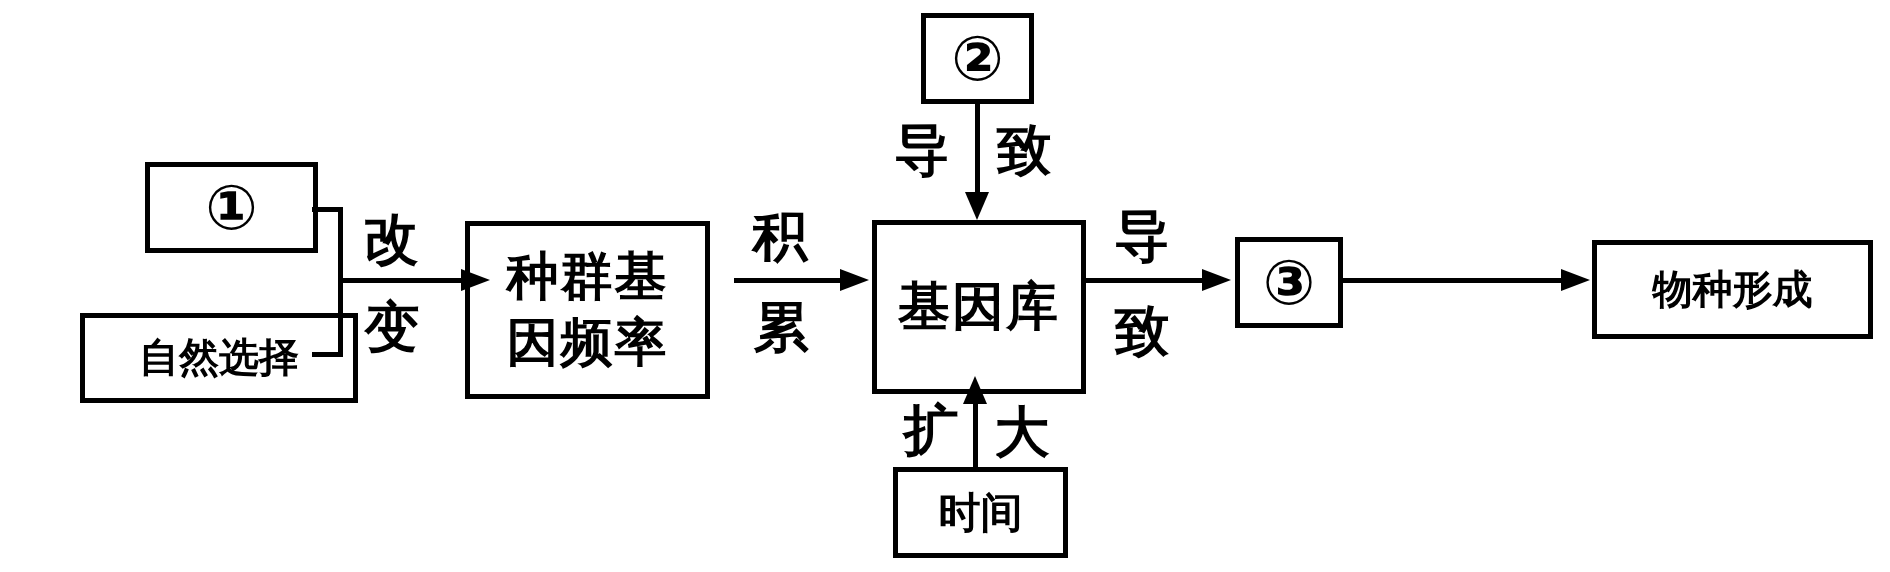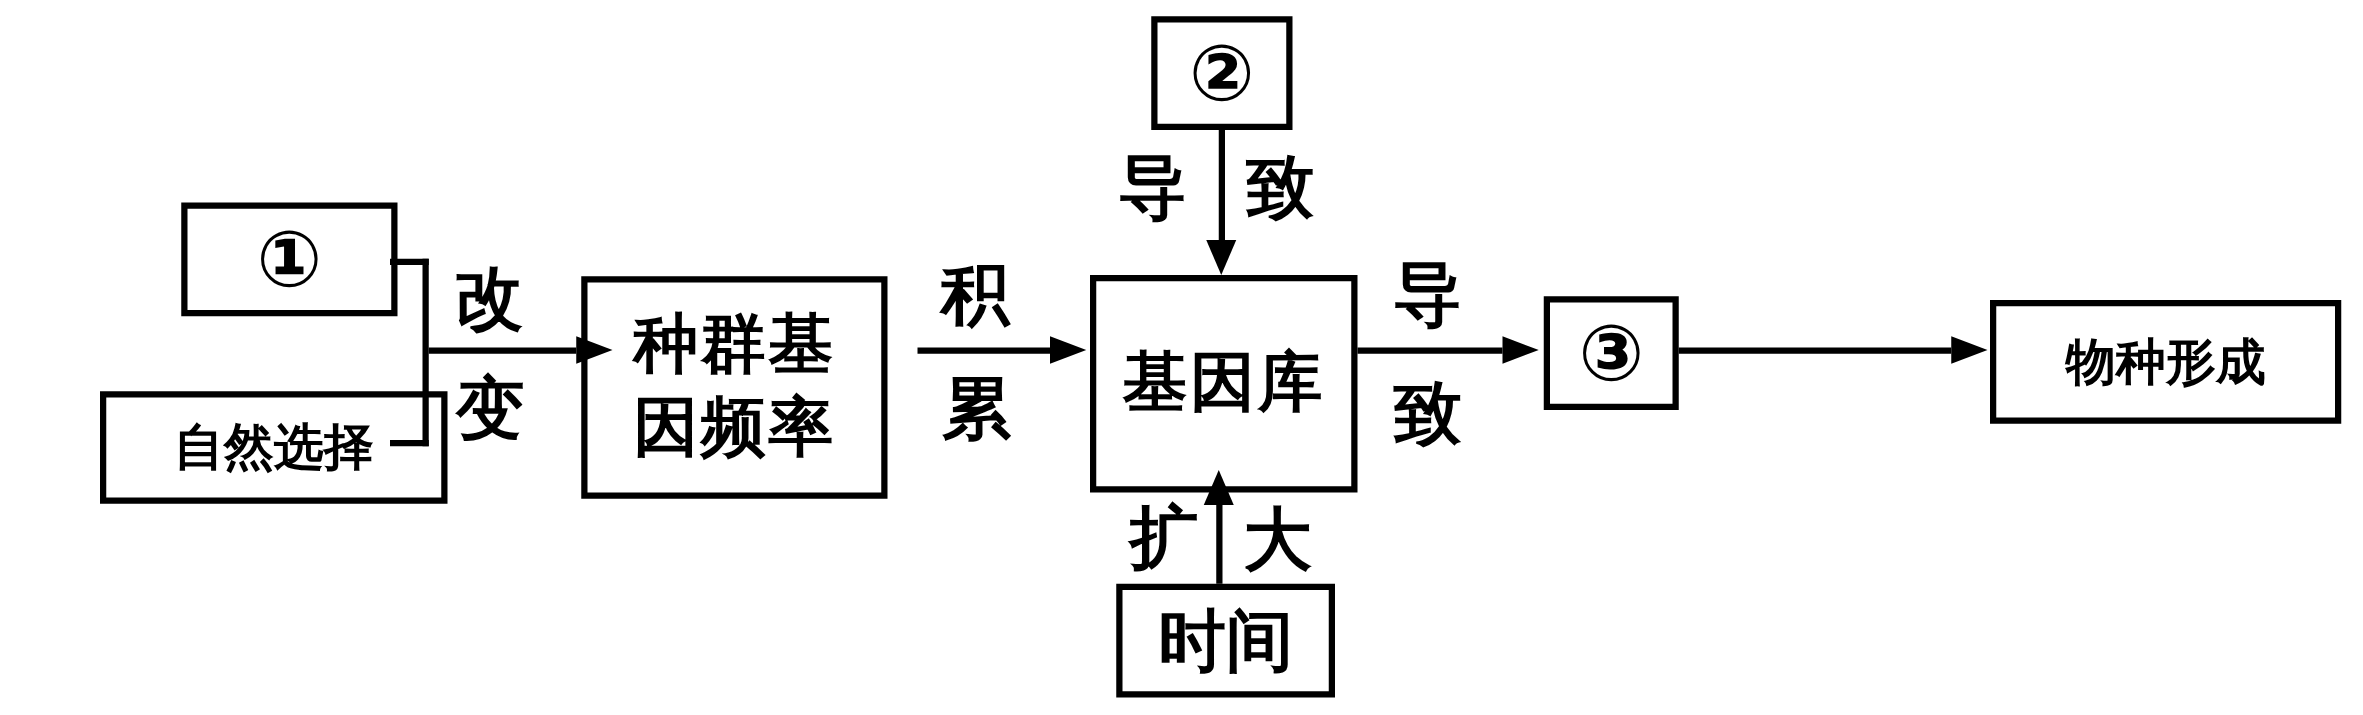--- a/index.html
+++ b/index.html
@@ -79,21 +79,21 @@
   </div>
 
   <div class="box" style="left:921px; top:13px; width:113px; height:91px;">
     <span class="circled">②</span>
   </div>
 
   <div class="box double" style="left:872px; top:220px; width:214px; height:174px;gap:27px;">
     <span>基因库</span>
   </div>
 
-  <div class="box single" style="left:893px; top:467px; width:175px; height:91px; font-size:54px;">
+  <div class="box single" style="left:893px; top:467px; width:175px; height:91px; font-size:42px;">
     <span>时间</span>
   </div>
 
   <div class="box" style="left:1235px; top:237px; width:108px; height:91px;">
     <span class="circled">③</span>
   </div>
 
   <div class="box single" style="left:1592px; top:240px; width:281px; height:99px;">
     <span>物种形成</span>
   </div>

